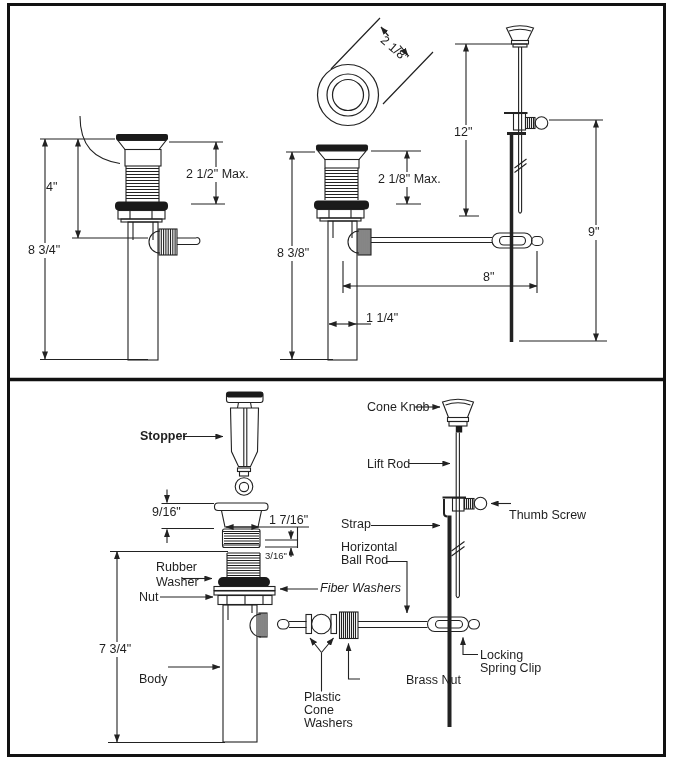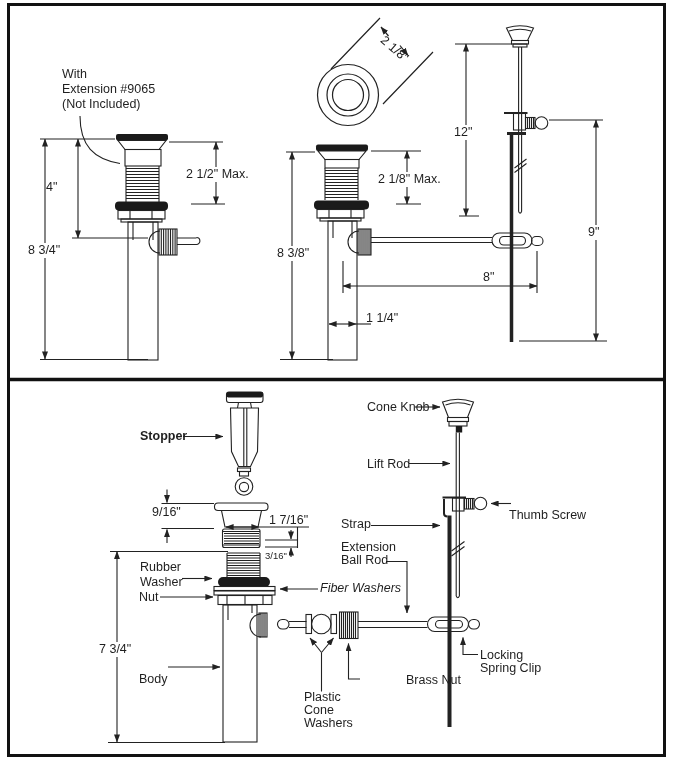--- a/index.html
+++ b/index.html
@@ -207,50 +207,47 @@
     <path d="M371,525.5 H440" marker-end="url(#ah)"></path>
     <path d="M386,561.5 H407 V613" marker-end="url(#ah)"></path>
     <path d="M360,679 H348.5 V643.5" marker-end="url(#ah)"></path>
     <path d="M478,654.5 H463 V637.5" marker-end="url(#ah)"></path>
     <path d="M321.5,691.5 V652.5"></path>
     <path d="M321.5,652.5 L310,638" marker-end="url(#ah)"></path>
     <path d="M321.5,652.5 L333.5,638" marker-end="url(#ah)"></path>
   </g>
 </svg>
 
-<div class="lbl" style="left:62px;top:67px;">With
-Extension #9065
-(Not Included)</div>
 <div class="lbl" style="left:46px;top:180px;">4"</div>
 <div class="lbl bg" style="left:26px;top:243px;">8 3/4"</div>
 <div class="lbl bg" style="left:184px;top:167px;">2 1/2" Max.</div>
 <div class="lbl rot" style="left:387px;top:33px;">2 1/8"</div>
 <div class="lbl bg" style="left:275px;top:246px;">8 3/8"</div>
 <div class="lbl bg" style="left:376px;top:172px;">2 1/8" Max.</div>
 <div class="lbl bg" style="left:452px;top:125px;">12"</div>
 <div class="lbl bg" style="left:586px;top:225px;">9"</div>
 <div class="lbl" style="left:483px;top:270px;">8"</div>
 <div class="lbl" style="left:366px;top:311px;">1 1/4"</div>
 
 <div class="lbl" style="left:140px;top:429px;font-weight:bold;">Stopper</div>
 <div class="lbl bg" style="left:150px;top:505px;">9/16"</div>
 <div class="lbl" style="left:269px;top:513px;">1 7/16"</div>
 <div class="lbl sm bg" style="left:263px;top:548px;">3/16"</div>
-<div class="lbl" style="left:140px;top:560px;">Rubber
+<div class="lbl" style="left:156px;top:560px;">Rubber
 Washer</div>
 <div class="lbl" style="left:139px;top:590px;">Nut</div>
 <div class="lbl" style="left:320px;top:581px;font-style:italic;">Fiber Washers</div>
 <div class="lbl bg" style="left:97px;top:642px;">7 3/4"</div>
 <div class="lbl" style="left:139px;top:672px;">Body</div>
 <div class="lbl tight" style="left:304px;top:691px;">Plastic
 Cone
 Washers</div>
 <div class="lbl" style="left:362px;top:673px;margin-left:44px;">Brass Nut</div>
 <div class="lbl" style="left:367px;top:400px;">Cone Knob</div>
 <div class="lbl" style="left:367px;top:457px;">Lift Rod</div>
 <div class="lbl" style="left:509px;top:496px;margin-top:12px;">Thumb Screw</div>
 <div class="lbl" style="left:341px;top:517px;">Strap</div>
-<div class="lbl tight" style="left:341px;top:541px;">Extension
+<div class="lbl tight" style="left:341px;top:541px;">Horizontal
 Ball Rod</div>
 <div class="lbl tight" style="left:480px;top:649px;">Locking
 Spring Clip</div>
 
 </div>
 
 </body></html>

